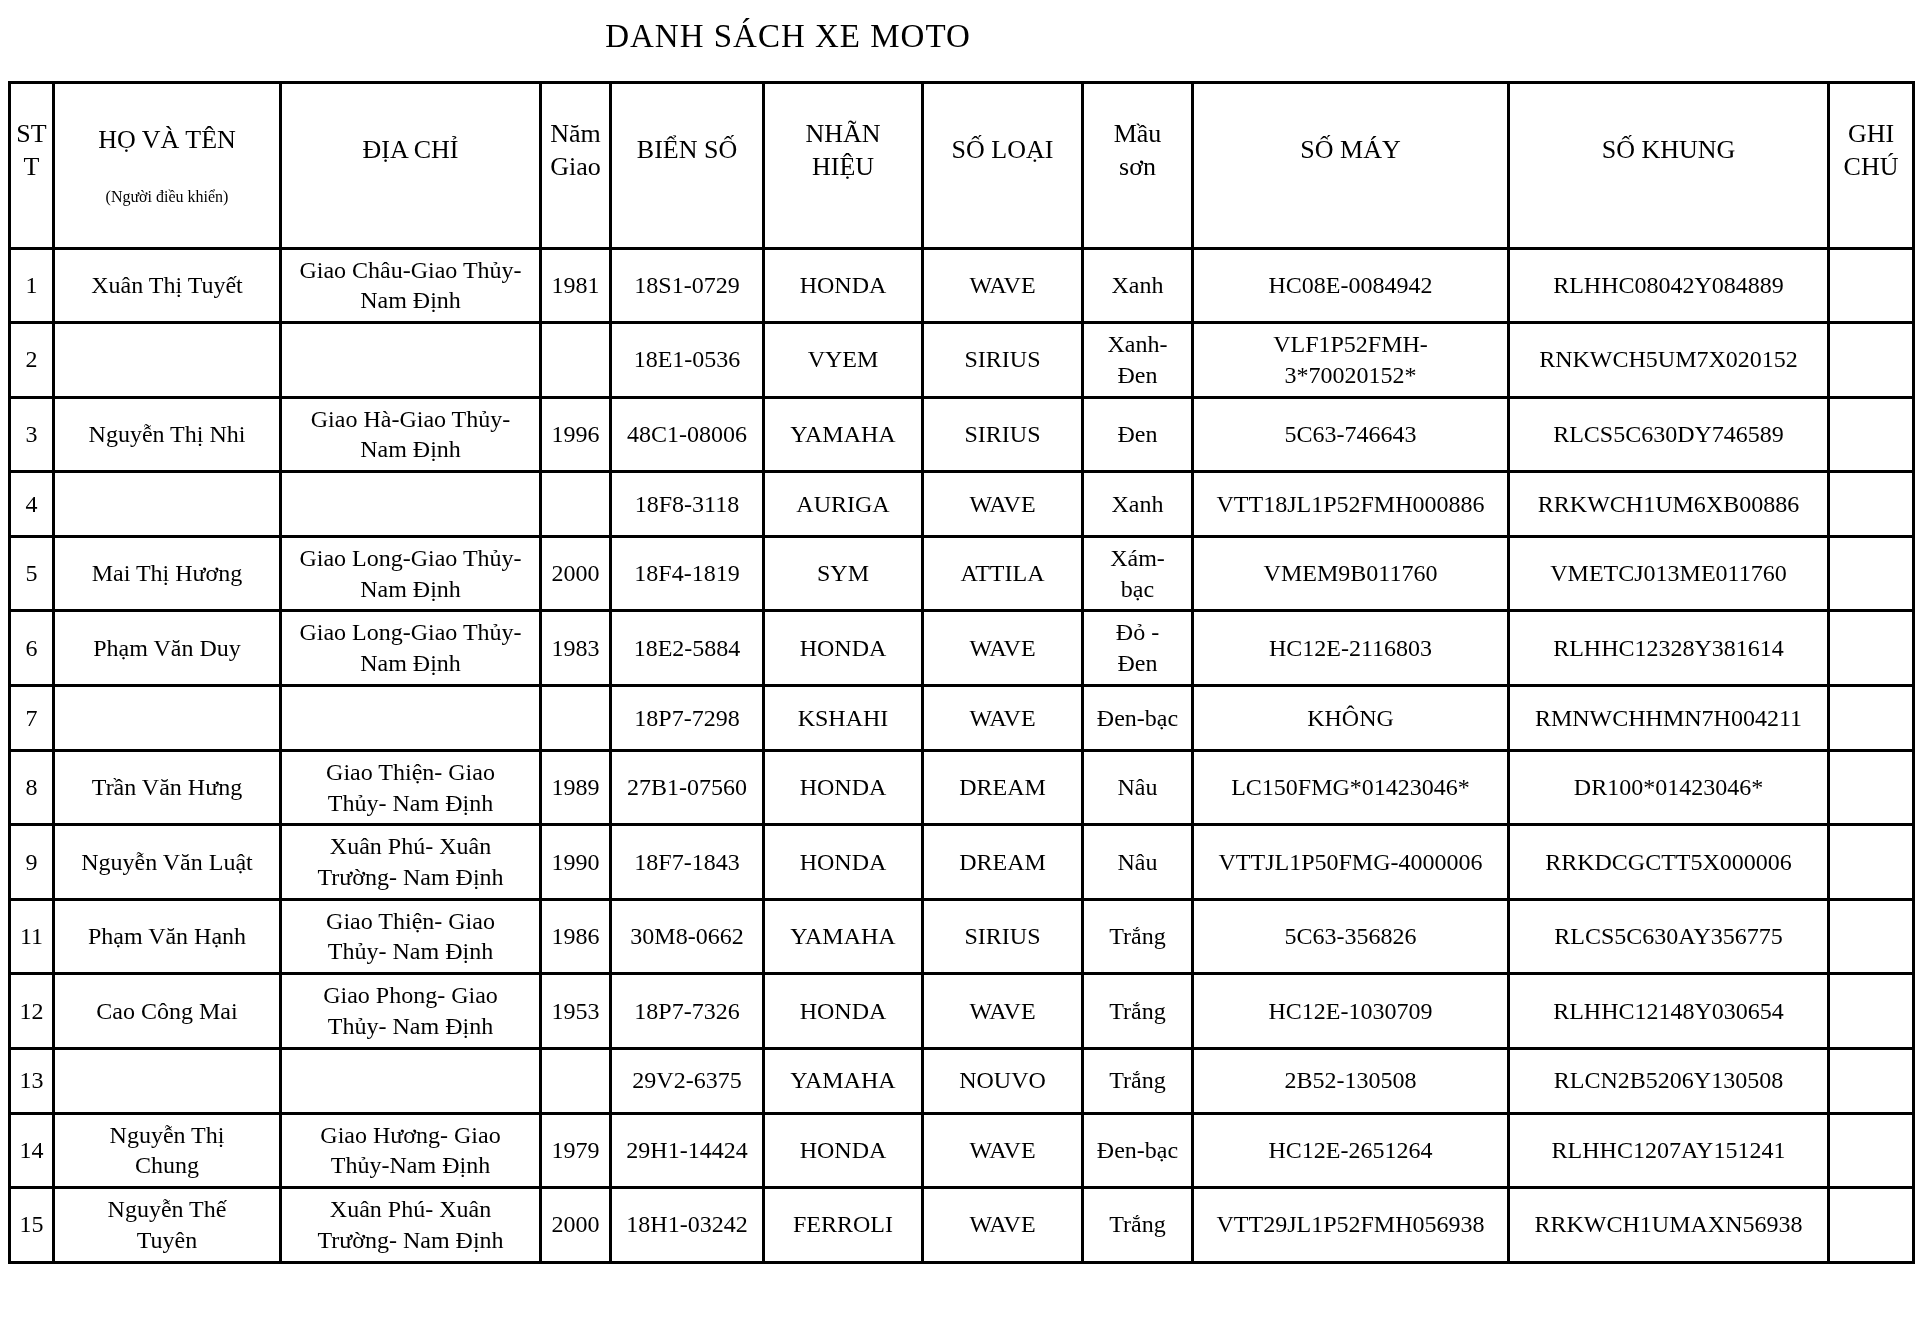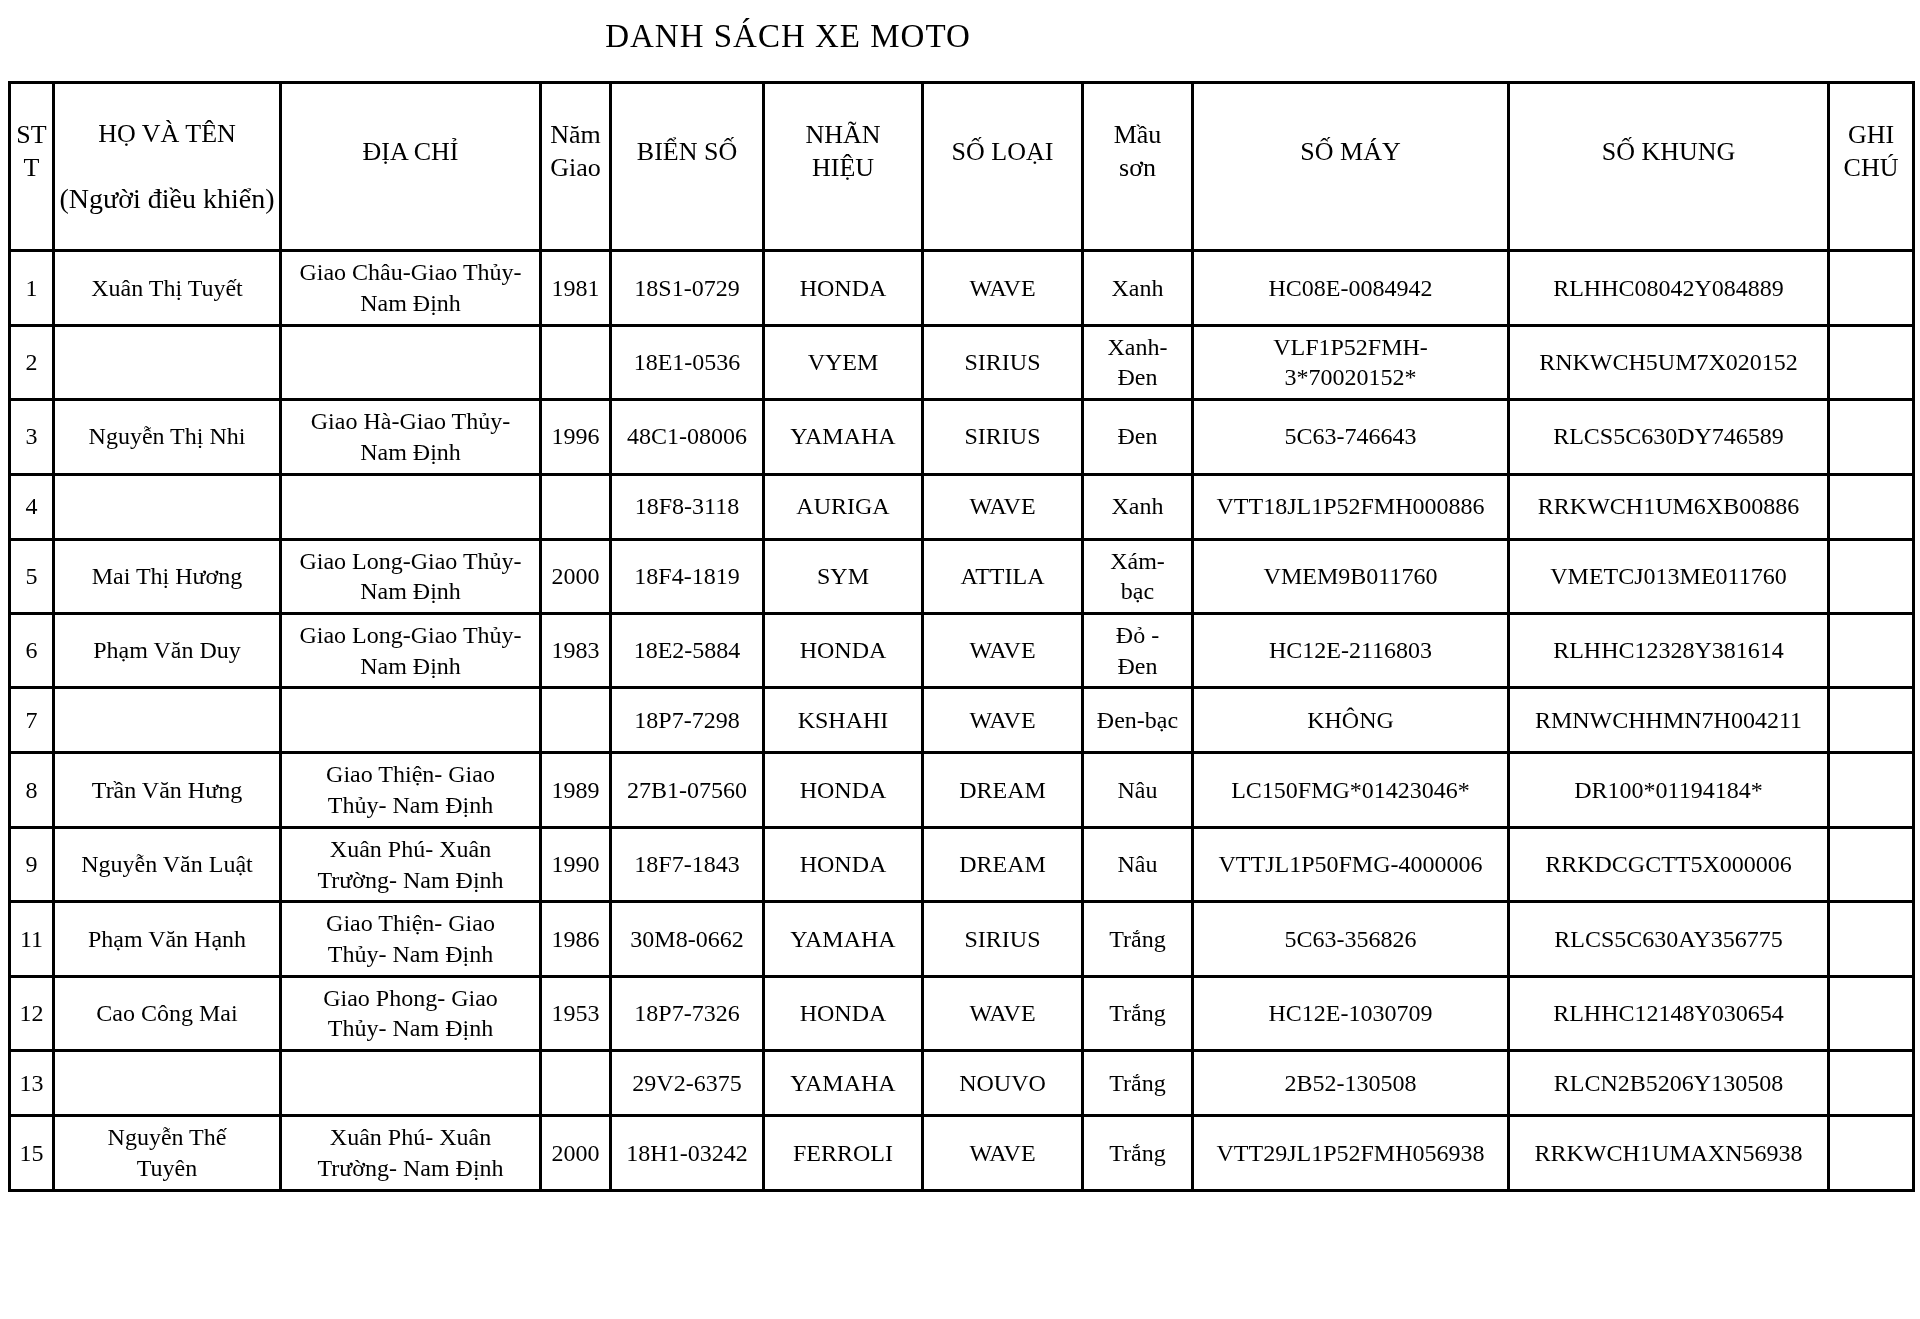--- a/index.html
+++ b/index.html
@@ -50,21 +50,21 @@
     height: 62px;
     padding: 2px 2px;
   }
   .h-main {
     display: block;
     font-size: 26px;
     white-space: pre-line;
   }
   .h-sub {
     display: block;
-    font-size: 28px;
+    font-size: 16px;
     white-space: pre-line;
   }
   .h-sub:empty { display: none; }
 </style>
 </head>
 <body>
 
 <div class="page">
   <div class="title-wrap">
     <span class="doc-title">DANH SÁCH XE MOTO</span>
@@ -241,21 +241,21 @@
           <td>8</td>
           <td>Trần Văn Hưng</td>
           <td>Giao Thiện- Giao
 Thủy- Nam Định</td>
           <td>1989</td>
           <td>27B1-07560</td>
           <td>HONDA</td>
           <td>DREAM</td>
           <td>Nâu</td>
           <td>LC150FMG*01423046*</td>
-          <td>DR100*01194184*</td>
+          <td>DR100*01423046*</td>
           <td></td>
         </tr>
         <tr>
           <td>9</td>
           <td>Nguyễn Văn Luật</td>
           <td>Xuân Phú- Xuân
 Trường- Nam Định</td>
           <td>1990</td>
           <td>18F7-1843</td>
           <td>HONDA</td>
@@ -300,20 +300,35 @@
           <td></td>
           <td>29V2-6375</td>
           <td>YAMAHA</td>
           <td>NOUVO</td>
           <td>Trắng</td>
           <td>2B52-130508</td>
           <td>RLCN2B5206Y130508</td>
           <td></td>
         </tr>
         <tr>
+          <td>14</td>
+          <td>Nguyễn Thị
+Chung</td>
+          <td>Giao Hương- Giao
+Thủy-Nam Định</td>
+          <td>1979</td>
+          <td>29H1-14424</td>
+          <td>HONDA</td>
+          <td>WAVE</td>
+          <td>Đen-bạc</td>
+          <td>HC12E-2651264</td>
+          <td>RLHHC1207AY151241</td>
+          <td></td>
+        </tr>
+        <tr>
           <td>15</td>
           <td>Nguyễn Thế
 Tuyên</td>
           <td>Xuân Phú- Xuân
 Trường- Nam Định</td>
           <td>2000</td>
           <td>18H1-03242</td>
           <td>FERROLI</td>
           <td>WAVE</td>
           <td>Trắng</td>

